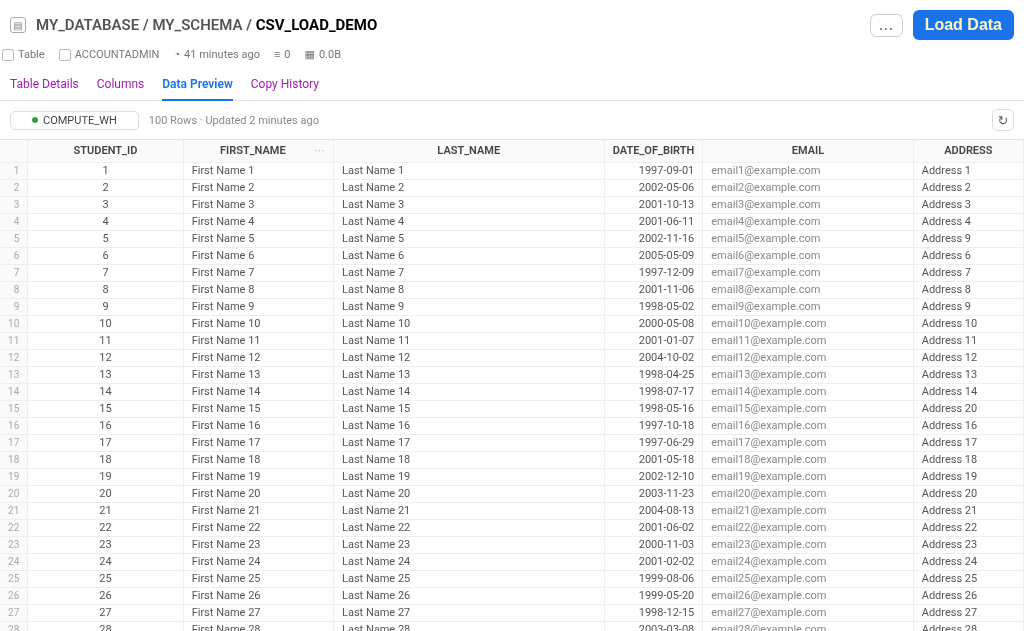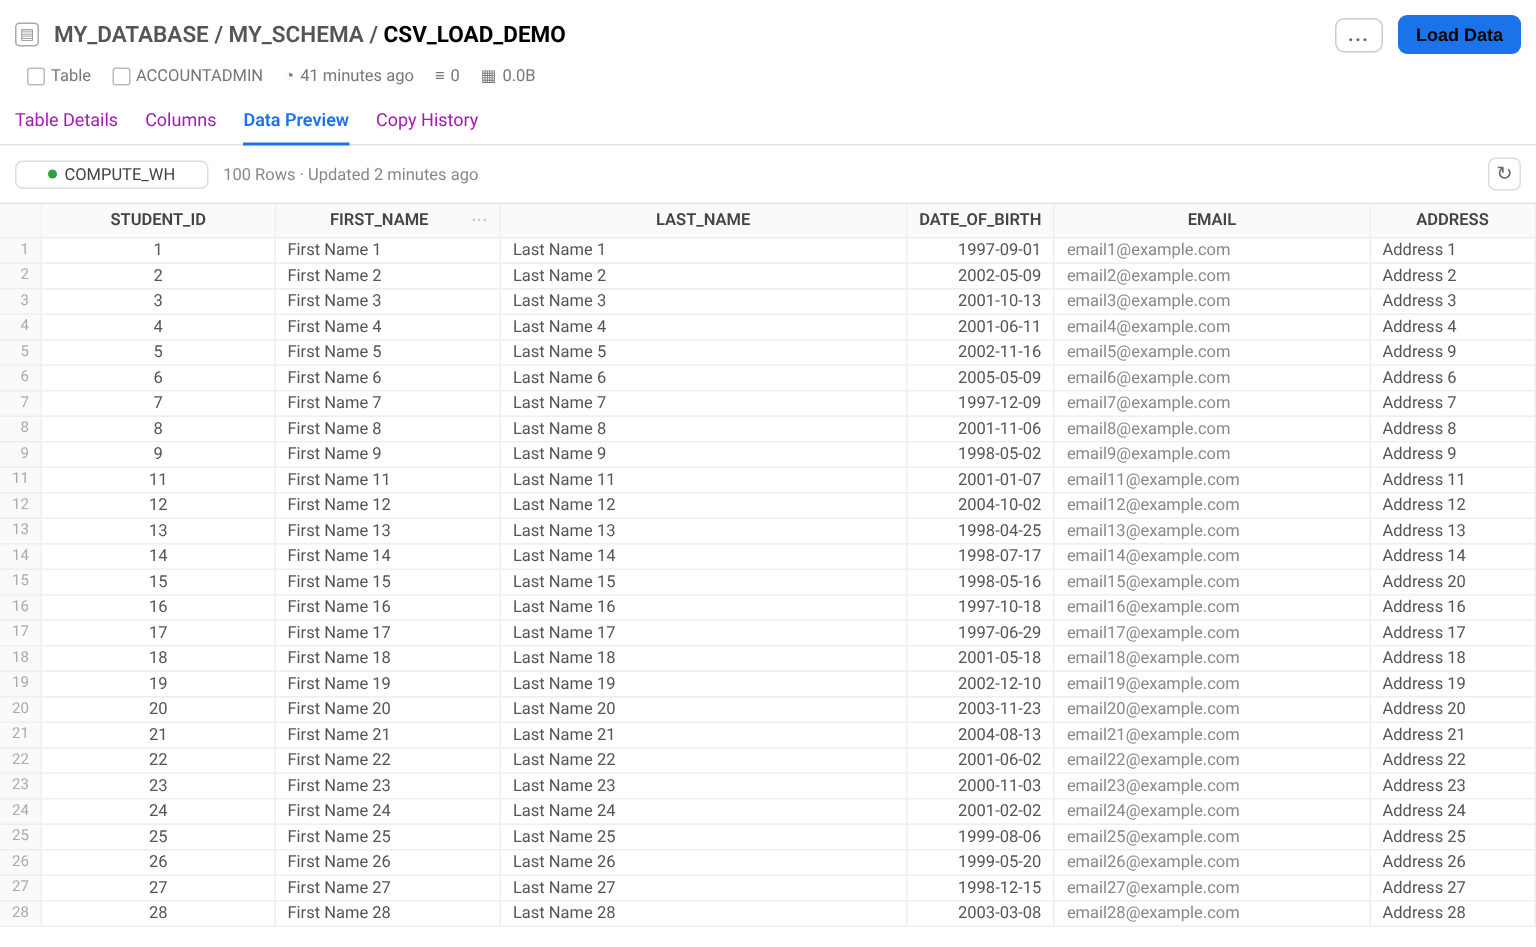--- a/index.html
+++ b/index.html
@@ -3,22 +3,22 @@
 <meta charset="utf-8">
 <style>
   *{box-sizing:border-box;margin:0;padding:0}
   body{font-family:-apple-system,BlinkMacSystemFont,"Segoe UI",Roboto,Helvetica,Arial,sans-serif;font-size:12px;color:#333;background:#fff;width:1024px;height:631px;overflow:hidden}
   .header{padding:10px 10px 4px 10px;display:flex;align-items:center;gap:10px}
   .db-icon{width:16px;height:16px;border:1px solid #aaa;border-radius:3px;display:flex;align-items:center;justify-content:center;font-size:10px;color:#888}
   .breadcrumb{font-size:15px;font-weight:600;color:#555}
   .breadcrumb .leaf{color:#000;font-weight:700}
   .spacer{flex:1}
   .more-btn{border:1px solid #ccc;border-radius:6px;padding:4px 8px;color:#666;font-size:13px;cursor:pointer;font-weight:700;letter-spacing:1px;line-height:1}
-  .load-btn{background:#1a73e8;color:#000000;border:none;border-radius:6px;padding:6px 12px;font-size:12px;font-weight:600;cursor:pointer}
-  .meta-row{display:flex;align-items:center;gap:14px;padding:4px 10px 8px 18px;color:#777;font-size:11px}
+  .load-btn{background:#1a73e8;color:#fef9c3;border:none;border-radius:6px;padding:6px 12px;font-size:16px;font-weight:600;cursor:pointer}
+  .meta-row{display:flex;align-items:center;gap:14px;padding:4px 10px 8px 2px;color:#777;font-size:11px}
   .meta-item{display:flex;align-items:center;gap:4px}
   .meta-ico{width:12px;height:12px;border:1px solid #bbb;border-radius:2px}
   .tab-row{display:flex;gap:18px;padding:0 10px;border-bottom:1px solid #e5e5e5;font-size:12px}
   .tab{padding:8px 0;color:#a21caf;cursor:pointer}
   .tab.active{color:#1a73e8;border-bottom:2px solid #1a73e8;margin-bottom:-1px;font-weight:600}
   .status-row{display:flex;align-items:center;gap:10px;padding:8px 10px;font-size:11px;color:#888}
   .wh-chip{border:1px solid #ddd;border-radius:5px;padding:2px 21px;display:flex;align-items:center;gap:5px;color:#444}
   .dot-green{width:6px;height:6px;border-radius:50%;background:#2ea043;display:inline-block}
   .refresh-btn{margin-left:auto;width:22px;height:22px;border:1px solid #ddd;border-radius:5px;display:flex;align-items:center;justify-content:center;cursor:pointer;color:#666;font-size:13px}
   .grid-wrap{border-top:1px solid #e5e5e5;height:516px;overflow:hidden;position:relative}
@@ -118,21 +118,21 @@
             <td class="c-ln">Last Name 1</td>
             <td class="c-dob">1997-09-01</td>
             <td class="c-em">email1@example.com</td>
             <td class="c-ad">Address 1</td>
           </tr>
           <tr>
             <td class="rownum">2</td>
             <td class="c-id">2</td>
             <td class="c-fn">First Name 2</td>
             <td class="c-ln">Last Name 2</td>
-            <td class="c-dob">2002-05-09</td>
+            <td class="c-dob">2002-05-06</td>
             <td class="c-em">email2@example.com</td>
             <td class="c-ad">Address 2</td>
           </tr>
           <tr>
             <td class="rownum">3</td>
             <td class="c-id">3</td>
             <td class="c-fn">First Name 3</td>
             <td class="c-ln">Last Name 3</td>
             <td class="c-dob">2001-10-13</td>
             <td class="c-em">email3@example.com</td>
@@ -186,20 +186,29 @@
           <tr>
             <td class="rownum">9</td>
             <td class="c-id">9</td>
             <td class="c-fn">First Name 9</td>
             <td class="c-ln">Last Name 9</td>
             <td class="c-dob">1998-05-02</td>
             <td class="c-em">email9@example.com</td>
             <td class="c-ad">Address 9</td>
           </tr>
           <tr>
+            <td class="rownum">10</td>
+            <td class="c-id">10</td>
+            <td class="c-fn">First Name 10</td>
+            <td class="c-ln">Last Name 10</td>
+            <td class="c-dob">2000-05-08</td>
+            <td class="c-em">email10@example.com</td>
+            <td class="c-ad">Address 10</td>
+          </tr>
+          <tr>
             <td class="rownum">11</td>
             <td class="c-id">11</td>
             <td class="c-fn">First Name 11</td>
             <td class="c-ln">Last Name 11</td>
             <td class="c-dob">2001-01-07</td>
             <td class="c-em">email11@example.com</td>
             <td class="c-ad">Address 11</td>
           </tr>
           <tr>
             <td class="rownum">12</td>

